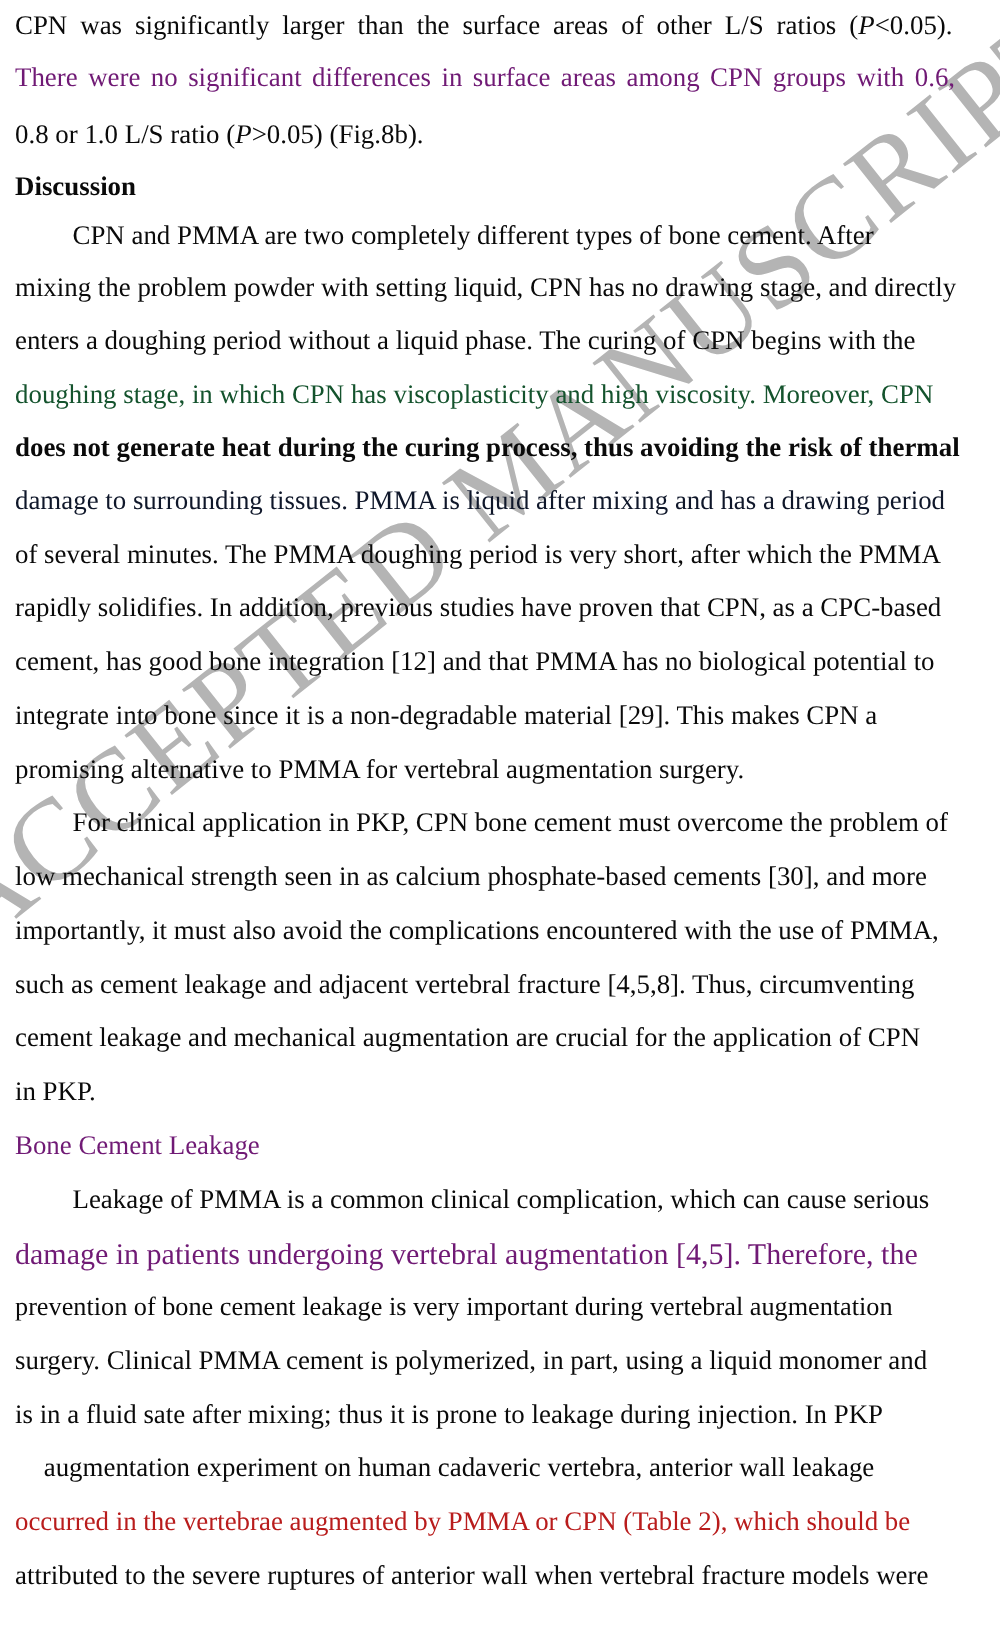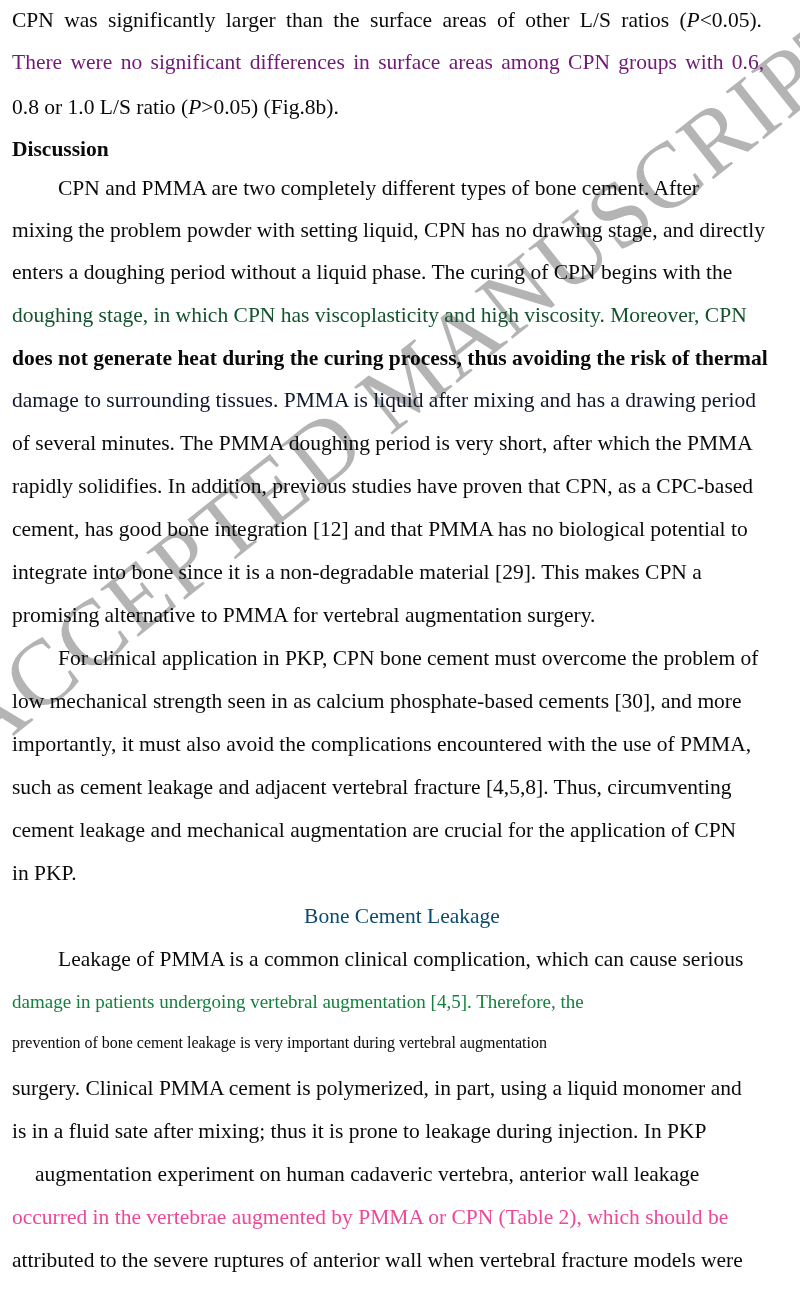--- a/index.html
+++ b/index.html
@@ -109,24 +109,24 @@
       <div class="line" style="top: 476px; font-size: 21.5px; color: rgb(10, 10, 10);">rapidly solidifies. In addition, previous studies have proven that CPN, as a CPC-based</div>
       <div class="line" style="top: 519px; font-size: 21.5px; color: rgb(10, 10, 10);">cement, has good bone integration [12] and that PMMA has no biological potential to</div>
       <div class="line" style="top: 562px; font-size: 21.5px; color: rgb(10, 10, 10);">integrate into bone since it is a non-degradable material [29]. This makes CPN a</div>
       <div class="line" style="top: 605px; font-size: 21.5px; color: rgb(10, 10, 10);">promising alternative to PMMA for vertebral augmentation surgery.</div>
       <div class="line indent" style="top: 648px; font-size: 21.5px; color: rgb(10, 10, 10);">For clinical application in PKP, CPN bone cement must overcome the problem of</div>
       <div class="line" style="top: 691px; font-size: 21.5px; color: rgb(10, 10, 10);">low mechanical strength seen in as calcium phosphate-based cements [30], and more</div>
       <div class="line" style="top: 734px; font-size: 21.5px; color: rgb(10, 10, 10);">importantly, it must also avoid the complications encountered with the use of PMMA,</div>
       <div class="line" style="top: 777px; font-size: 21.5px; color: rgb(10, 10, 10);">such as cement leakage and adjacent vertebral fracture [4,5,8]. Thus, circumventing</div>
       <div class="line" style="top: 820px; font-size: 21.5px; color: rgb(10, 10, 10);">cement leakage and mechanical augmentation are crucial for the application of CPN</div>
       <div class="line" style="top: 863px; font-size: 21.5px; color: rgb(10, 10, 10);">in PKP.</div>
-      <div class="line" style="top: 906px; font-size: 21.5px; color: #0c4a6e; text-align: center;">Bone Cement Leakage</div>
+      <div class="line" style="top: 906px; font-size: 21.5px; color: #701a75;">Bone Cement Leakage</div>
       <div class="line indent" style="top: 949px; font-size: 21.5px; color: rgb(10, 10, 10);">Leakage of PMMA is a common clinical complication, which can cause serious</div>
-      <div class="line" style="top: 992px; font-size: 19px; color: #15803d;">damage in patients undergoing vertebral augmentation [4,5]. Therefore, the</div>
-      <div class="line" style="top: 1035px; font-size: 16px; color: rgb(10, 10, 10);">prevention of bone cement leakage is very important during vertebral augmentation</div>
+      <div class="line" style="top: 992px; font-size: 24px; color: #701a75;">damage in patients undergoing vertebral augmentation [4,5]. Therefore, the</div>
+      <div class="line" style="top: 1035px; font-size: 21px; color: rgb(10, 10, 10);">prevention of bone cement leakage is very important during vertebral augmentation</div>
       <div class="line" style="top: 1078px; font-size: 21.5px; color: rgb(10, 10, 10);">surgery. Clinical PMMA cement is polymerized, in part, using a liquid monomer and</div>
       <div class="line" style="top: 1121px; font-size: 21.5px; color: rgb(10, 10, 10);">is in a fluid sate after mixing; thus it is prone to leakage during injection. In PKP</div>
       <div class="line" style="top: 1164px; font-size: 21.5px; color: rgb(10, 10, 10); margin-left: 23px;">augmentation experiment on human cadaveric vertebra, anterior wall leakage</div>
-      <div class="line" style="top: 1207px; font-size: 21.5px; color: #ec4899;">occurred in the vertebrae augmented by PMMA or CPN (Table 2), which should be</div>
+      <div class="line" style="top: 1207px; font-size: 21.5px; color: #b91c1c;">occurred in the vertebrae augmented by PMMA or CPN (Table 2), which should be</div>
       <div class="line" style="top: 1250px; font-size: 21.5px; color: rgb(10, 10, 10);">attributed to the severe ruptures of anterior wall when vertebral fracture models were</div>
     </div>
 
 </div>
 
 </body></html>

